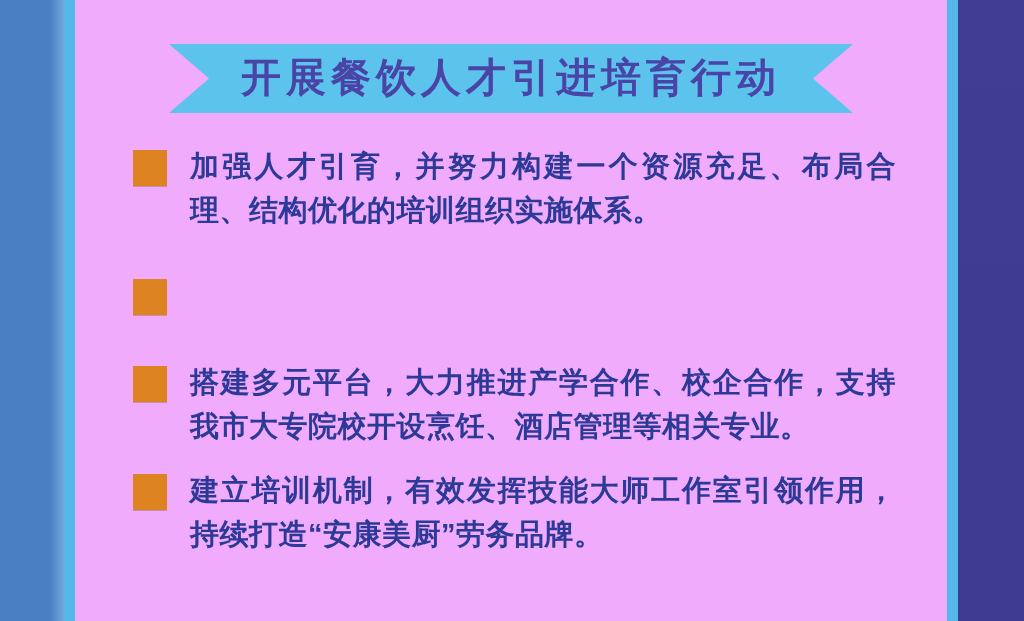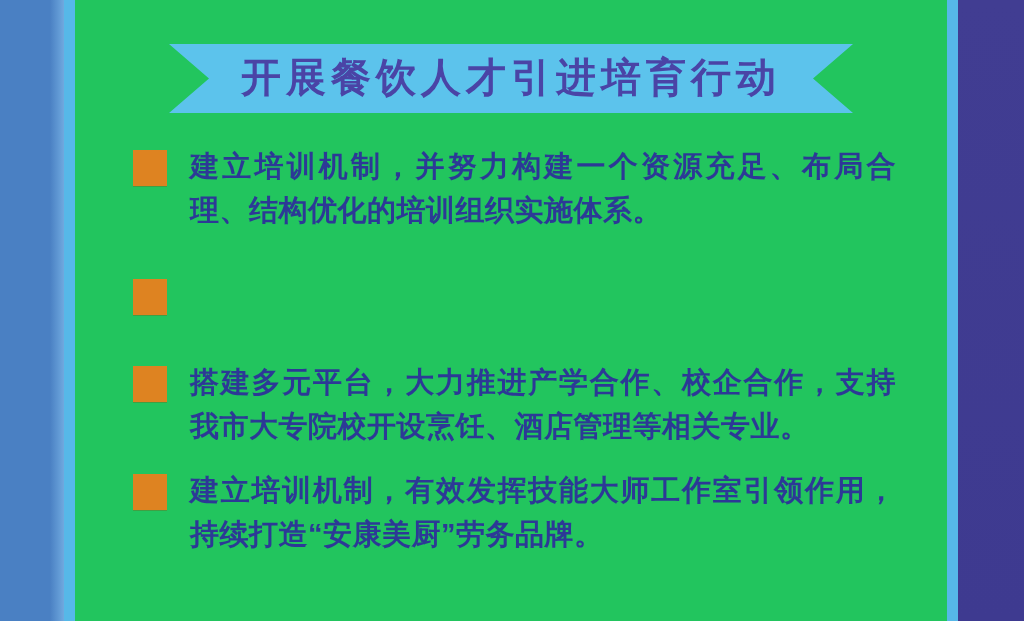--- a/index.html
+++ b/index.html
@@ -2,21 +2,21 @@
 <html><head>
 <meta charset="utf-8">
 <style>
   html, body { margin: 0; padding: 0; }
   body {
     width: 1024px; height: 621px;
     overflow: hidden;
     font-family: "Liberation Sans", "DejaVu Sans", sans-serif;
     background: #f7fafd;
   }
-  .page { position: relative; width: 1024px; height: 621px; background: #22c55e; }
+  .page { position: relative; width: 1024px; height: 621px; background: #f0abfc; }
 
   
   .strip-left {
     position: absolute; left: 0; top: 0; width: 64px; height: 621px;
     background: linear-gradient(90deg, #4a80c3 0%, #4a80c3 78%, #6fa9df 100%);
   }
   .frame-line { position: absolute; top: 0; height: 621px; width: 11px; background: #56b8e8; }
   .frame-line.left  { left: 64px; }
   .frame-line.right { left: 947px; }
   .strip-right {
@@ -74,21 +74,21 @@
   <div class="strip-right"></div>
 
   <div class="ribbon">
     <span class="ribbon-text">开展餐饮人才引进培育行动</span>
   </div>
 
   <div class="bullets">
 
     <div class="bullet-row r1">
       <span class="marker"></span>
-      <p class="bullet-text">建立培训机制，并努力构建一个资源充足、布局合理、结构优化的培训组织实施体系。</p>
+      <p class="bullet-text">加强人才引育，并努力构建一个资源充足、布局合理、结构优化的培训组织实施体系。</p>
     </div>
 
     <div class="bullet-row r2">
       <span class="marker"></span>
     </div>
 
     <div class="bullet-row r3">
       <span class="marker"></span>
       <p class="bullet-text">搭建多元平台，大力推进产学合作、校企合作，支持我市大专院校开设烹饪、酒店管理等相关专业。</p>
     </div>

